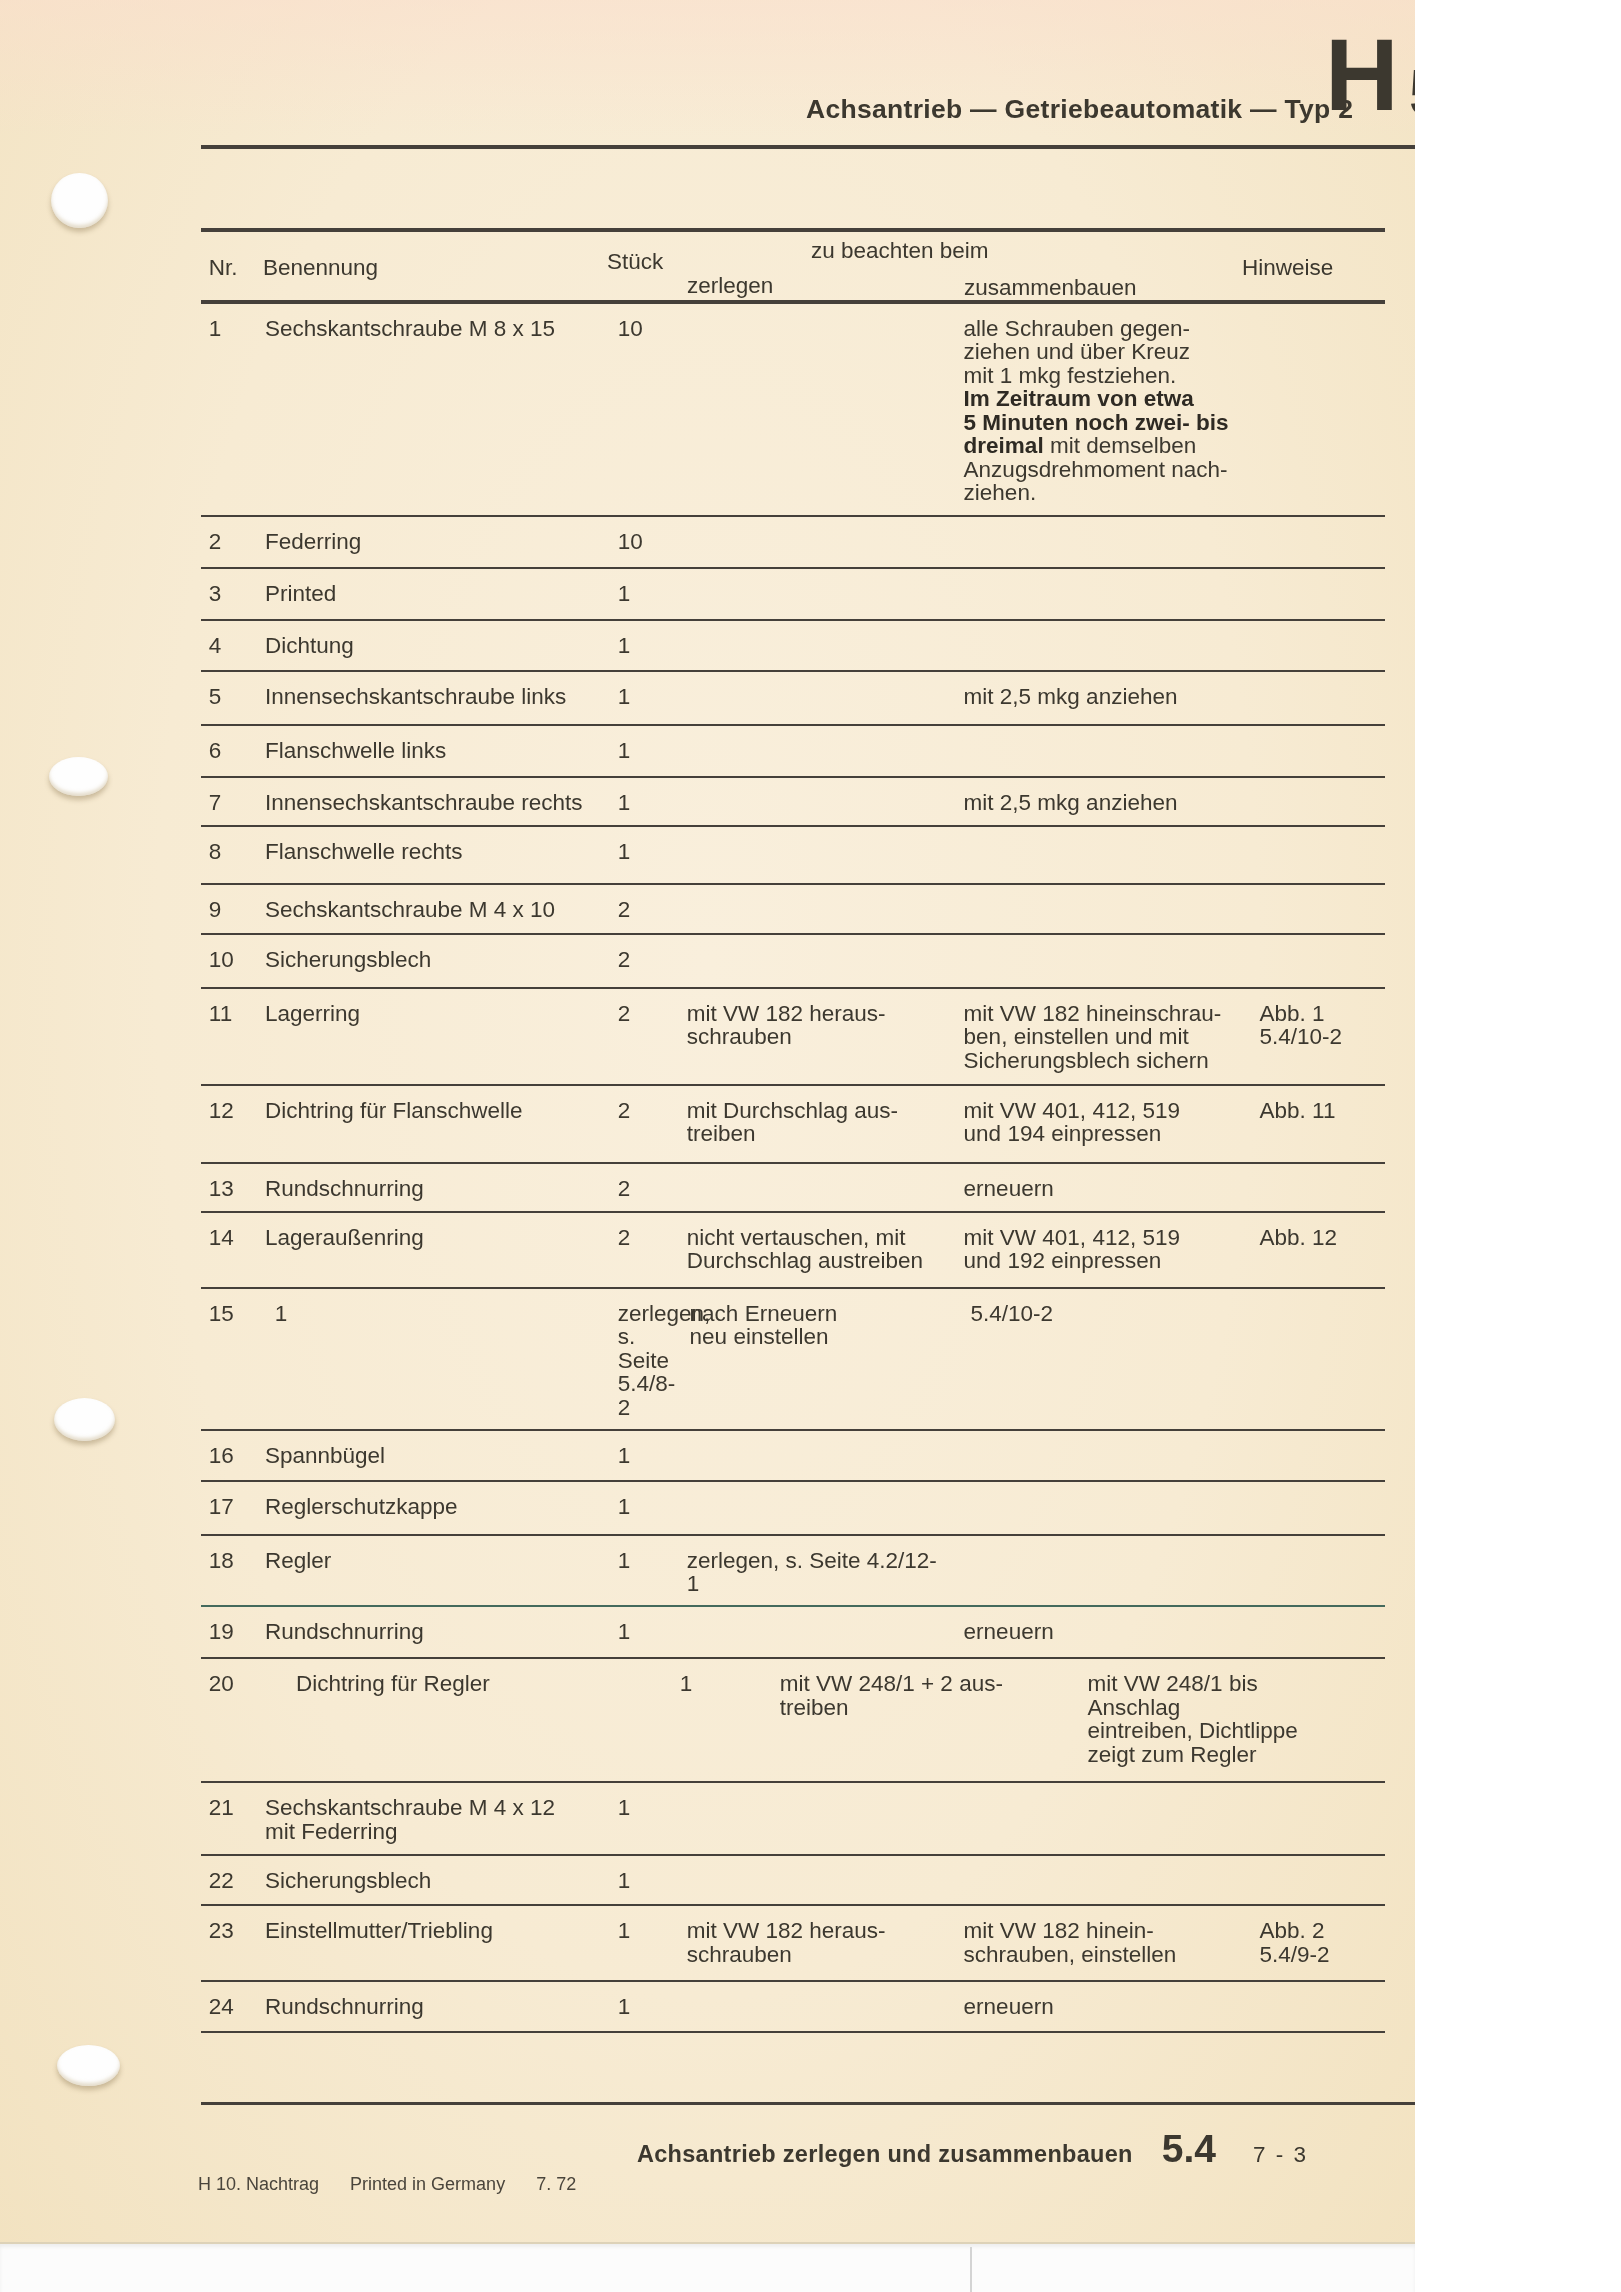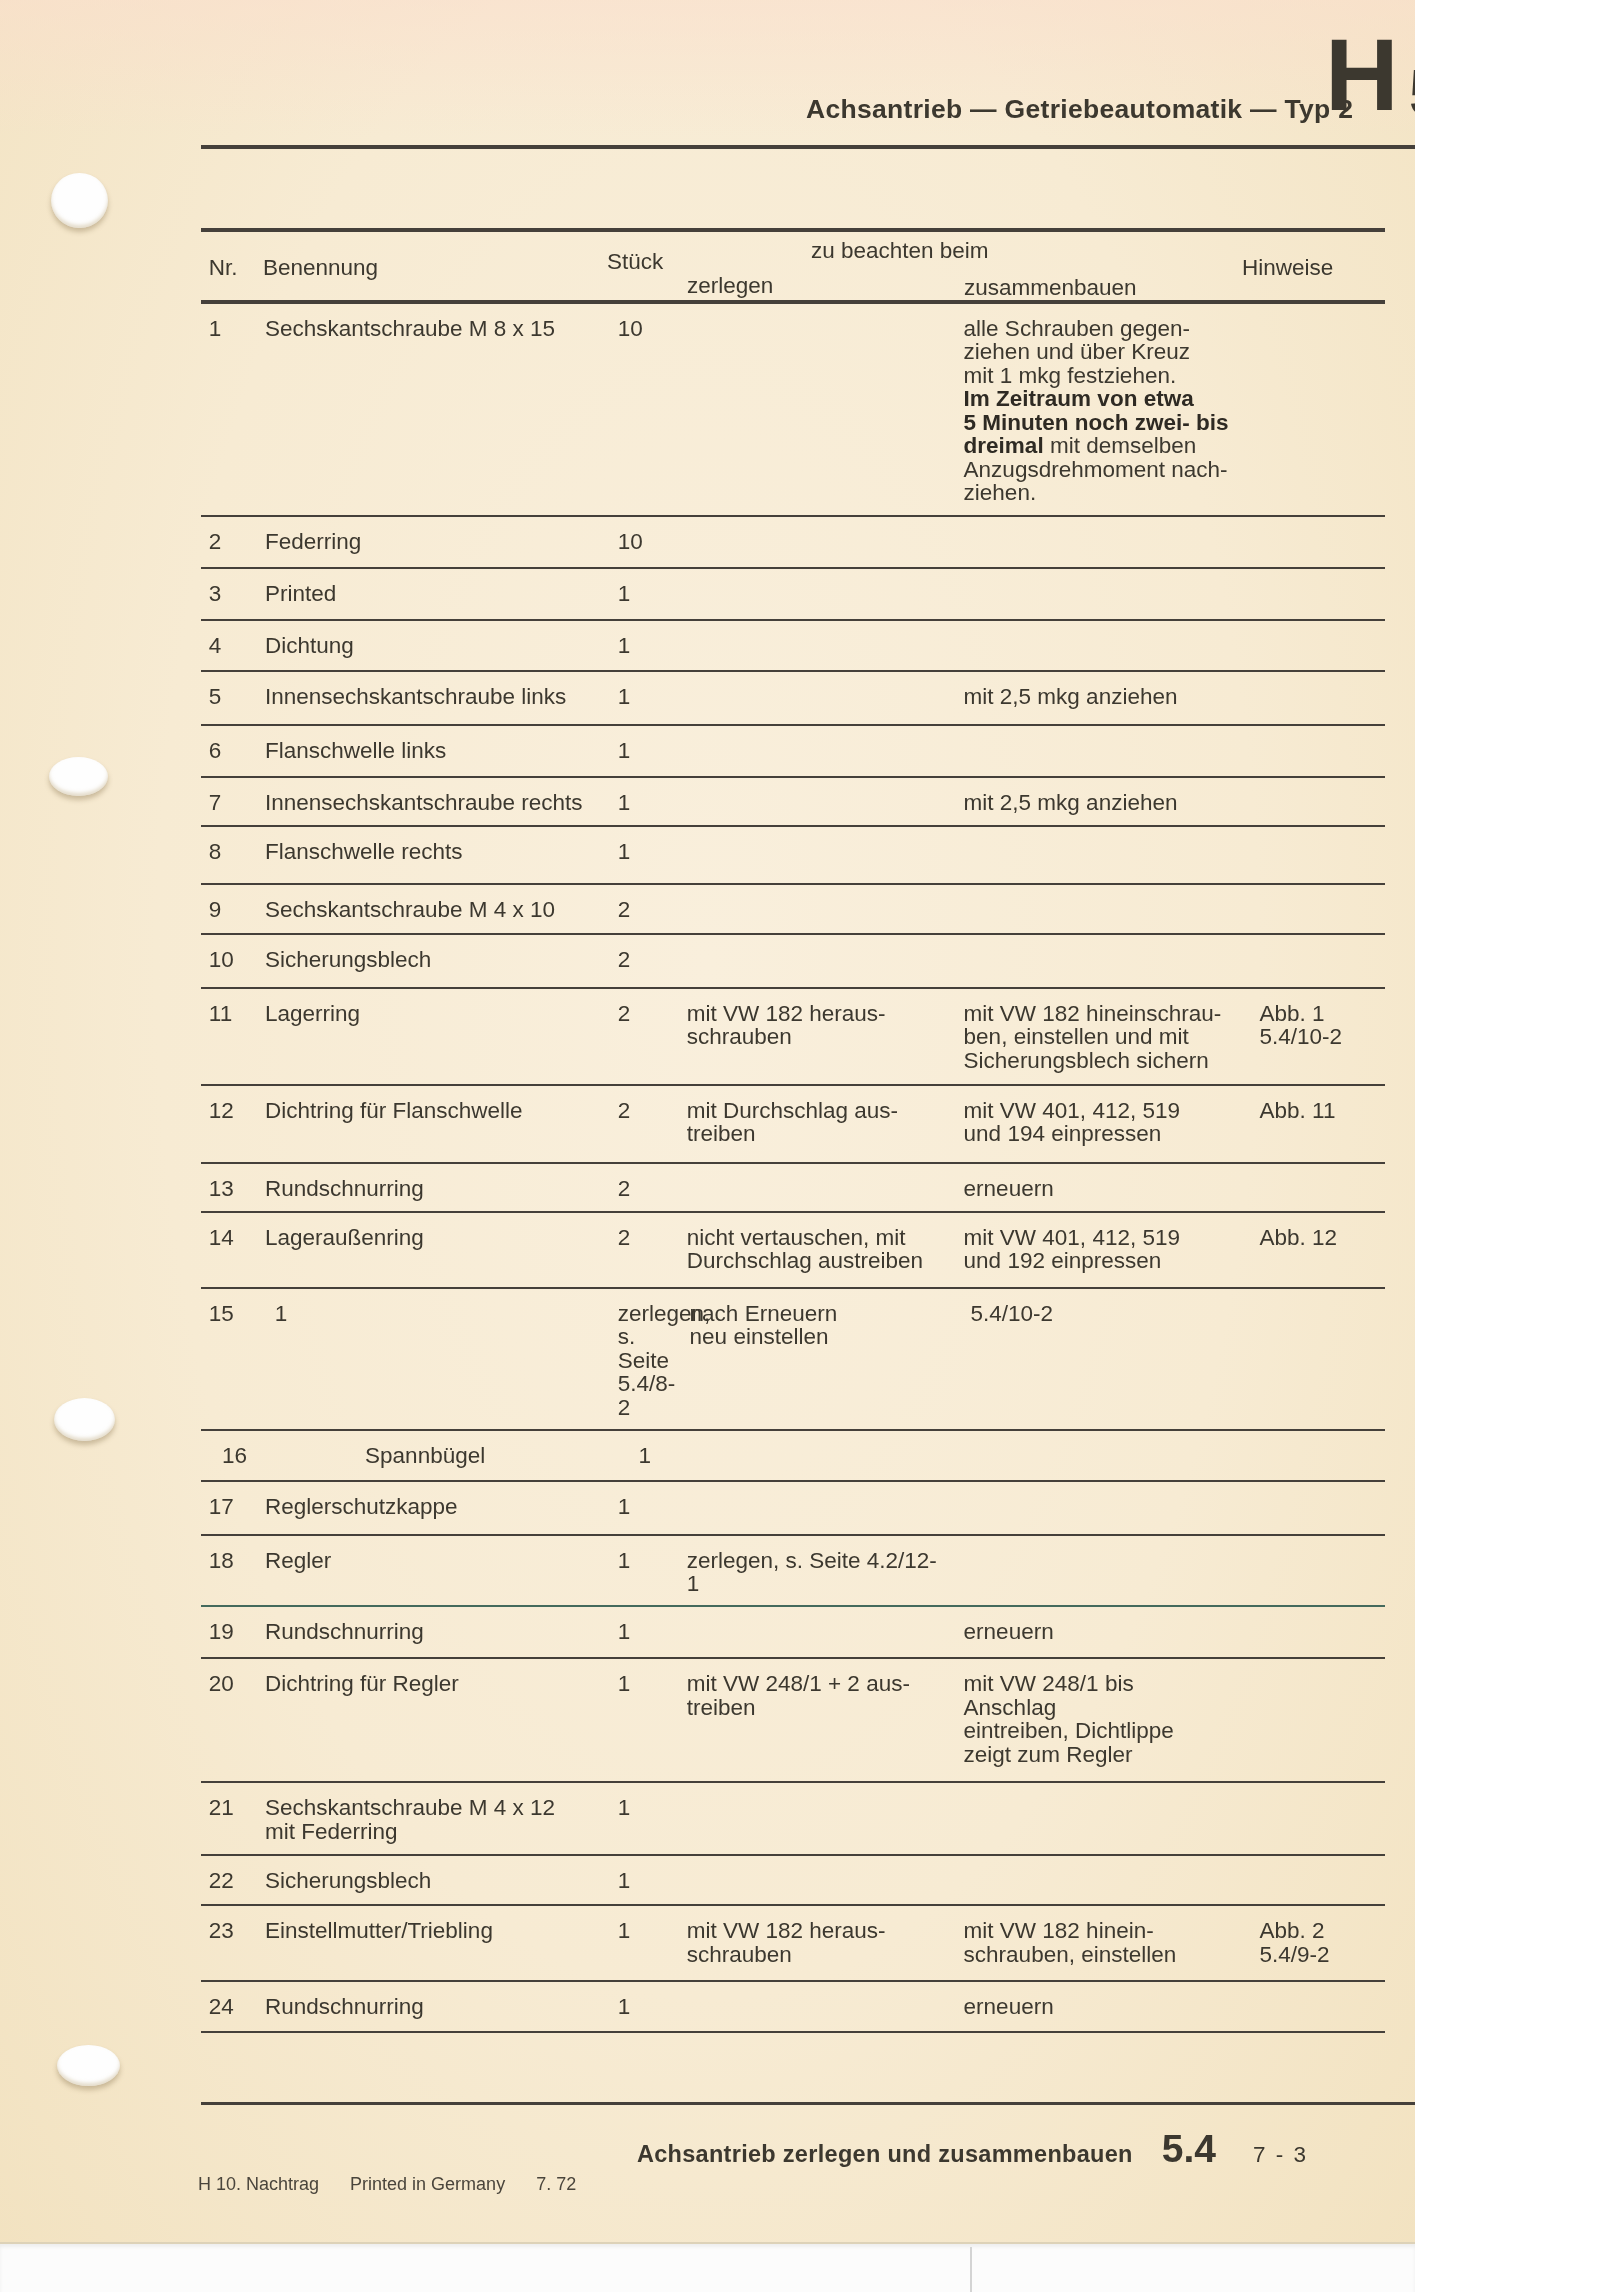--- a/index.html
+++ b/index.html
@@ -312,21 +312,21 @@
           <div class="cell cell-hin"><span>Abb. 12</span></div>
         </div>
         <div class="trow" style="min-height: 76px;">
           <div class="cell cell-nr"><span>15</span></div>
           <div class="cell cell-stk"><span>1</span></div>
           <div class="cell cell-zer"><span>zerlegen, s. Seite 5.4/8-2</span></div>
           <div class="cell cell-zus"><span>nach Erneuern
 neu einstellen</span></div>
           <div class="cell cell-hin"><span>5.4/10-2</span></div>
         </div>
-        <div class="trow" style="min-height: 51px; text-align: center;">
+        <div class="trow" style="min-height: 51px;">
           <div class="cell cell-nr"><span>16</span></div>
           <div class="cell cell-ben"><span>Spannbügel</span></div>
           <div class="cell cell-stk"><span>1</span></div>
           <div class="cell cell-zer"></div>
           <div class="cell cell-zus"></div>
           <div class="cell cell-hin"></div>
         </div>
         <div class="trow" style="min-height: 54px;">
           <div class="cell cell-nr"><span>17</span></div>
           <div class="cell cell-ben"><span>Reglerschutzkappe</span></div>
@@ -344,21 +344,21 @@
           <div class="cell cell-hin"></div>
         </div>
         <div class="trow" style="min-height: 52px;">
           <div class="cell cell-nr"><span>19</span></div>
           <div class="cell cell-ben"><span>Rundschnurring</span></div>
           <div class="cell cell-stk"><span>1</span></div>
           <div class="cell cell-zer"></div>
           <div class="cell cell-zus"><span>erneuern</span></div>
           <div class="cell cell-hin"></div>
         </div>
-        <div class="trow" style="min-height: 124px;">
+        <div class="trow" style="min-height: 124px; gap: 31px;">
           <div class="cell cell-nr"><span>20</span></div>
           <div class="cell cell-ben"><span>Dichtring für Regler</span></div>
           <div class="cell cell-stk"><span>1</span></div>
           <div class="cell cell-zer"><span>mit VW 248/1 + 2 aus-
 treiben</span></div>
           <div class="cell cell-zus"><span>mit VW 248/1 bis Anschlag
 eintreiben, Dichtlippe
 zeigt zum Regler</span></div>
         </div>
         <div class="trow" style="min-height: 73px;">

